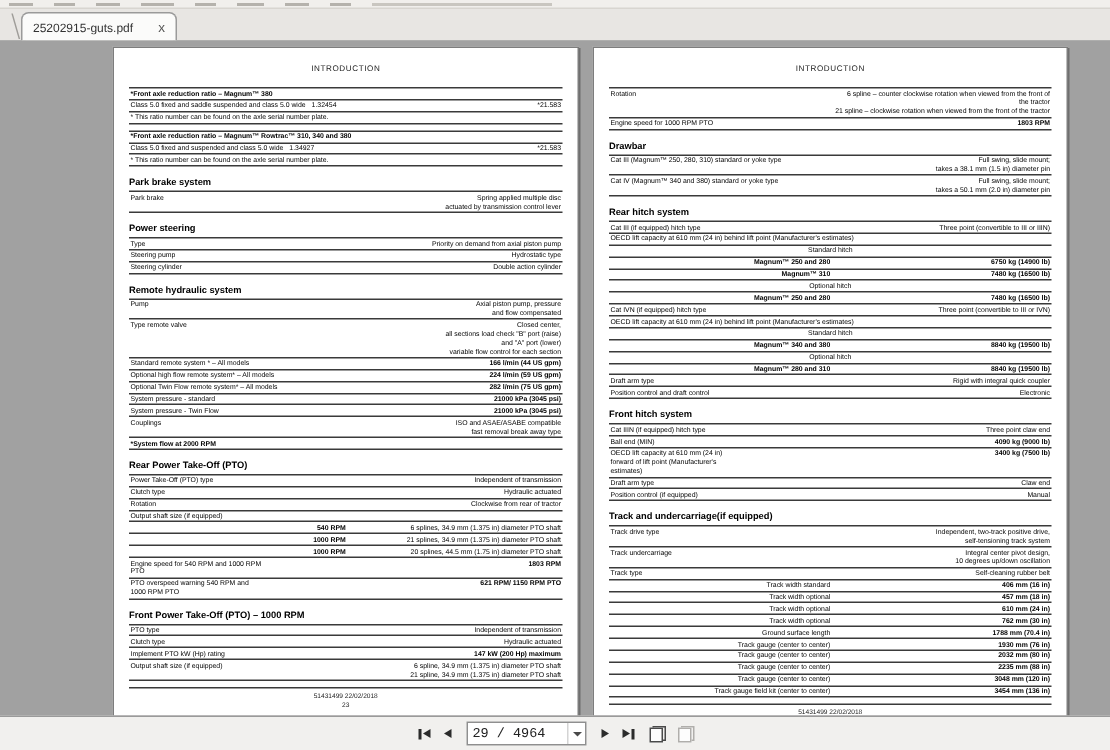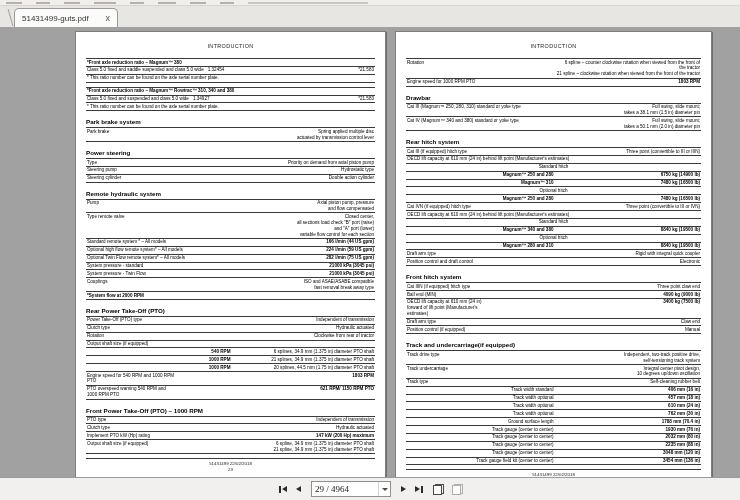--- a/index.html
+++ b/index.html
@@ -55,21 +55,21 @@
            border-top:1px solid #9a9a9a;display:flex;align-items:center;
            justify-content:center;gap:5px;}
   .tb-btn{display:flex;align-items:center;gap:1px;padding:2px;cursor:default;}
   .tri{width:0;height:0;border-top:3.5px solid transparent;border-bottom:3.5px solid transparent;}
   .tri-l{border-right:5px solid #2b2b2b;}
   .tri-r{border-left:5px solid #2b2b2b;}
   .tbar{width:2px;height:7px;background:#2b2b2b;}
   .page-box{display:flex;align-items:center;width:78px;height:14px;background:#fff;
             border:1px solid #8f8f8f;margin:0 3px;}
   .page-box input{border:none;outline:none;flex:1;min-width:0;font-size:9px;padding:0 3px;
-                  font-family:Liberation Serif, serif;color:#222;background:transparent;}
+                  font-family:Liberation Mono, monospace;color:#222;background:transparent;}
   .caret-wrap{width:11px;height:100%;display:flex;align-items:center;justify-content:center;
               border-left:1px solid #d4d4d4;}
   .caret{width:0;height:0;border-left:3px solid transparent;border-right:3px solid transparent;
          border-top:3.5px solid #4a4a4a;}
   .pageicon{position:relative;width:11px;height:11px;margin-left:3px;}
   .pageicon .pg-back{position:absolute;top:0;right:0;width:7px;height:8px;border:1px solid currentColor;background:#f1f0ee;}
   .pageicon .pg-front{position:absolute;bottom:0;left:0;width:7px;height:8px;border:1px solid currentColor;background:#fdfdfd;}
   .pageicon.on{color:#4a4a4a;}
   .pageicon.off{color:#b0aeab;}
 </style>
@@ -86,21 +86,21 @@
     <span class="menu-dash" style="width:14px"></span>
     <span class="menu-dash" style="width:18px"></span>
     <span class="menu-dash" style="width:16px"></span>
     <span class="menu-dash" style="width:14px"></span>
     <span class="menu-dash" style="width:120px;background:#c9c6c0"></span>
   </div>
 
   <div class="tab-bar">
     <div class="tab-edge"></div>
     <div class="tab">
-      <span class="tab-title">51431499-guts.pdf</span>
+      <span class="tab-title">25202915-guts.pdf</span>
       <span class="tab-close">x</span>
     </div>
   </div>
 
   <div class="doc-area">
     <div class="page page-left" id="page0">
         <div class="page-header">INTRODUCTION</div>
         <div class="section">
           <div class="spec-table">
             <div class="row head">

